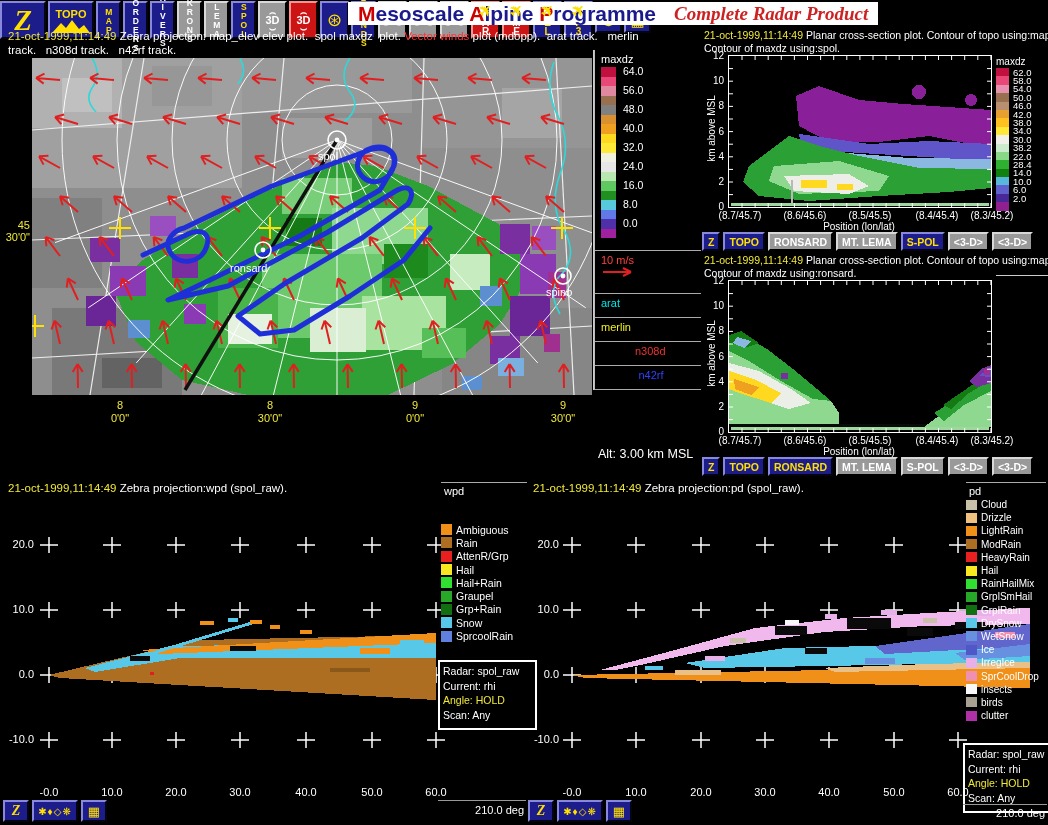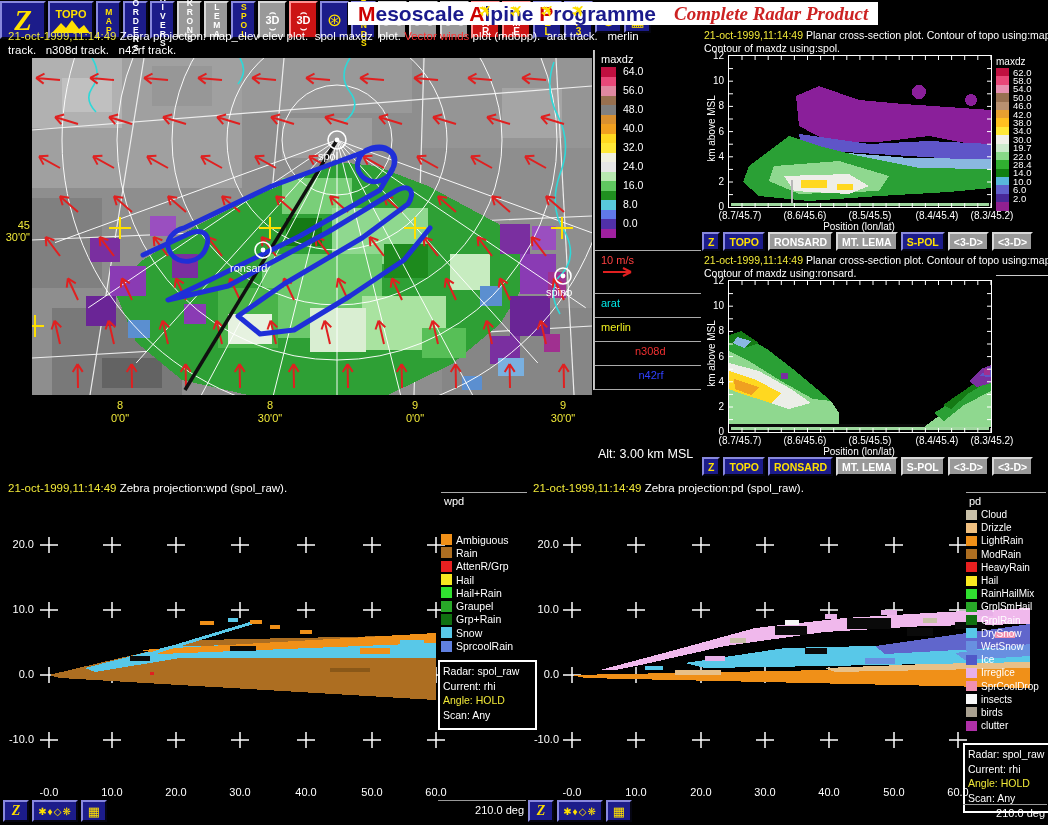--- a/index.html
+++ b/index.html
@@ -65,21 +65,21 @@
   .xs-cb-title{color:#fff;font-size:10px;margin-bottom:1px;}
   .xs-cb .cb-row{height:8.4px;}
   .xs-cb .cb-sw{width:13px;height:8.4px;}
   .xs-cb .cb-lb{font-size:9.5px;padding-left:4px;}
   .xs-cbline{position:absolute;left:296px;top:22px;width:52px;border-top:1px solid #ccc;}
   
   .rhi{top:478px;height:347px;}
   .rhi-cap{position:absolute;left:8px;top:4px;font-size:11.5px;color:#fff;}
   .rhi-yt{position:absolute;width:34px;text-align:right;font-size:11px;color:#fff;left:0;}
   .rhi-xt{position:absolute;width:44px;text-align:center;font-size:11px;color:#fff;top:308px;}
-  .leg{position:absolute;top:14px;border-top:1px solid #aaa;padding-top:2px;}
+  .leg{position:absolute;top:4px;border-top:1px solid #aaa;padding-top:2px;}
   .leg-title{color:#fff;font-size:11px;padding-left:3px;}
   .leg-row{display:flex;align-items:center;}
   .leg-sw{width:11px;flex:none;}
   .leg-lb{color:#fff;padding-left:4px;white-space:nowrap;}
   .info{position:absolute;background:#000;border:2px solid #fff;padding:2px 3px;}
   .info div{font-size:10.5px;line-height:14.5px;color:#fff;white-space:nowrap;}
   .info div.accent{color:#f0e838;}
   .bearing{position:absolute;font-size:11px;color:#fff;text-align:right;}
   .bline{position:absolute;border-top:1px solid #999;}
   .mini{position:absolute;left:3px;top:322px;display:flex;gap:3px;}
@@ -731,21 +731,21 @@
           <div class="cb-row">
             <div class="cb-sw" style="background: rgb(255, 232, 56);"></div>
             <div class="cb-lb">34.0</div>
           </div>
           <div class="cb-row">
             <div class="cb-sw" style="background: rgb(240, 240, 232);"></div>
             <div class="cb-lb">30.0</div>
           </div>
           <div class="cb-row">
             <div class="cb-sw" style="background: rgb(204, 234, 204);"></div>
-            <div class="cb-lb">19.7</div>
+            <div class="cb-lb">38.2</div>
           </div>
           <div class="cb-row">
             <div class="cb-sw" style="background: rgb(136, 216, 136);"></div>
             <div class="cb-lb">22.0</div>
           </div>
           <div class="cb-row">
             <div class="cb-sw" style="background: rgb(48, 176, 48);"></div>
             <div class="cb-lb">28.4</div>
           </div>
           <div class="cb-row">

